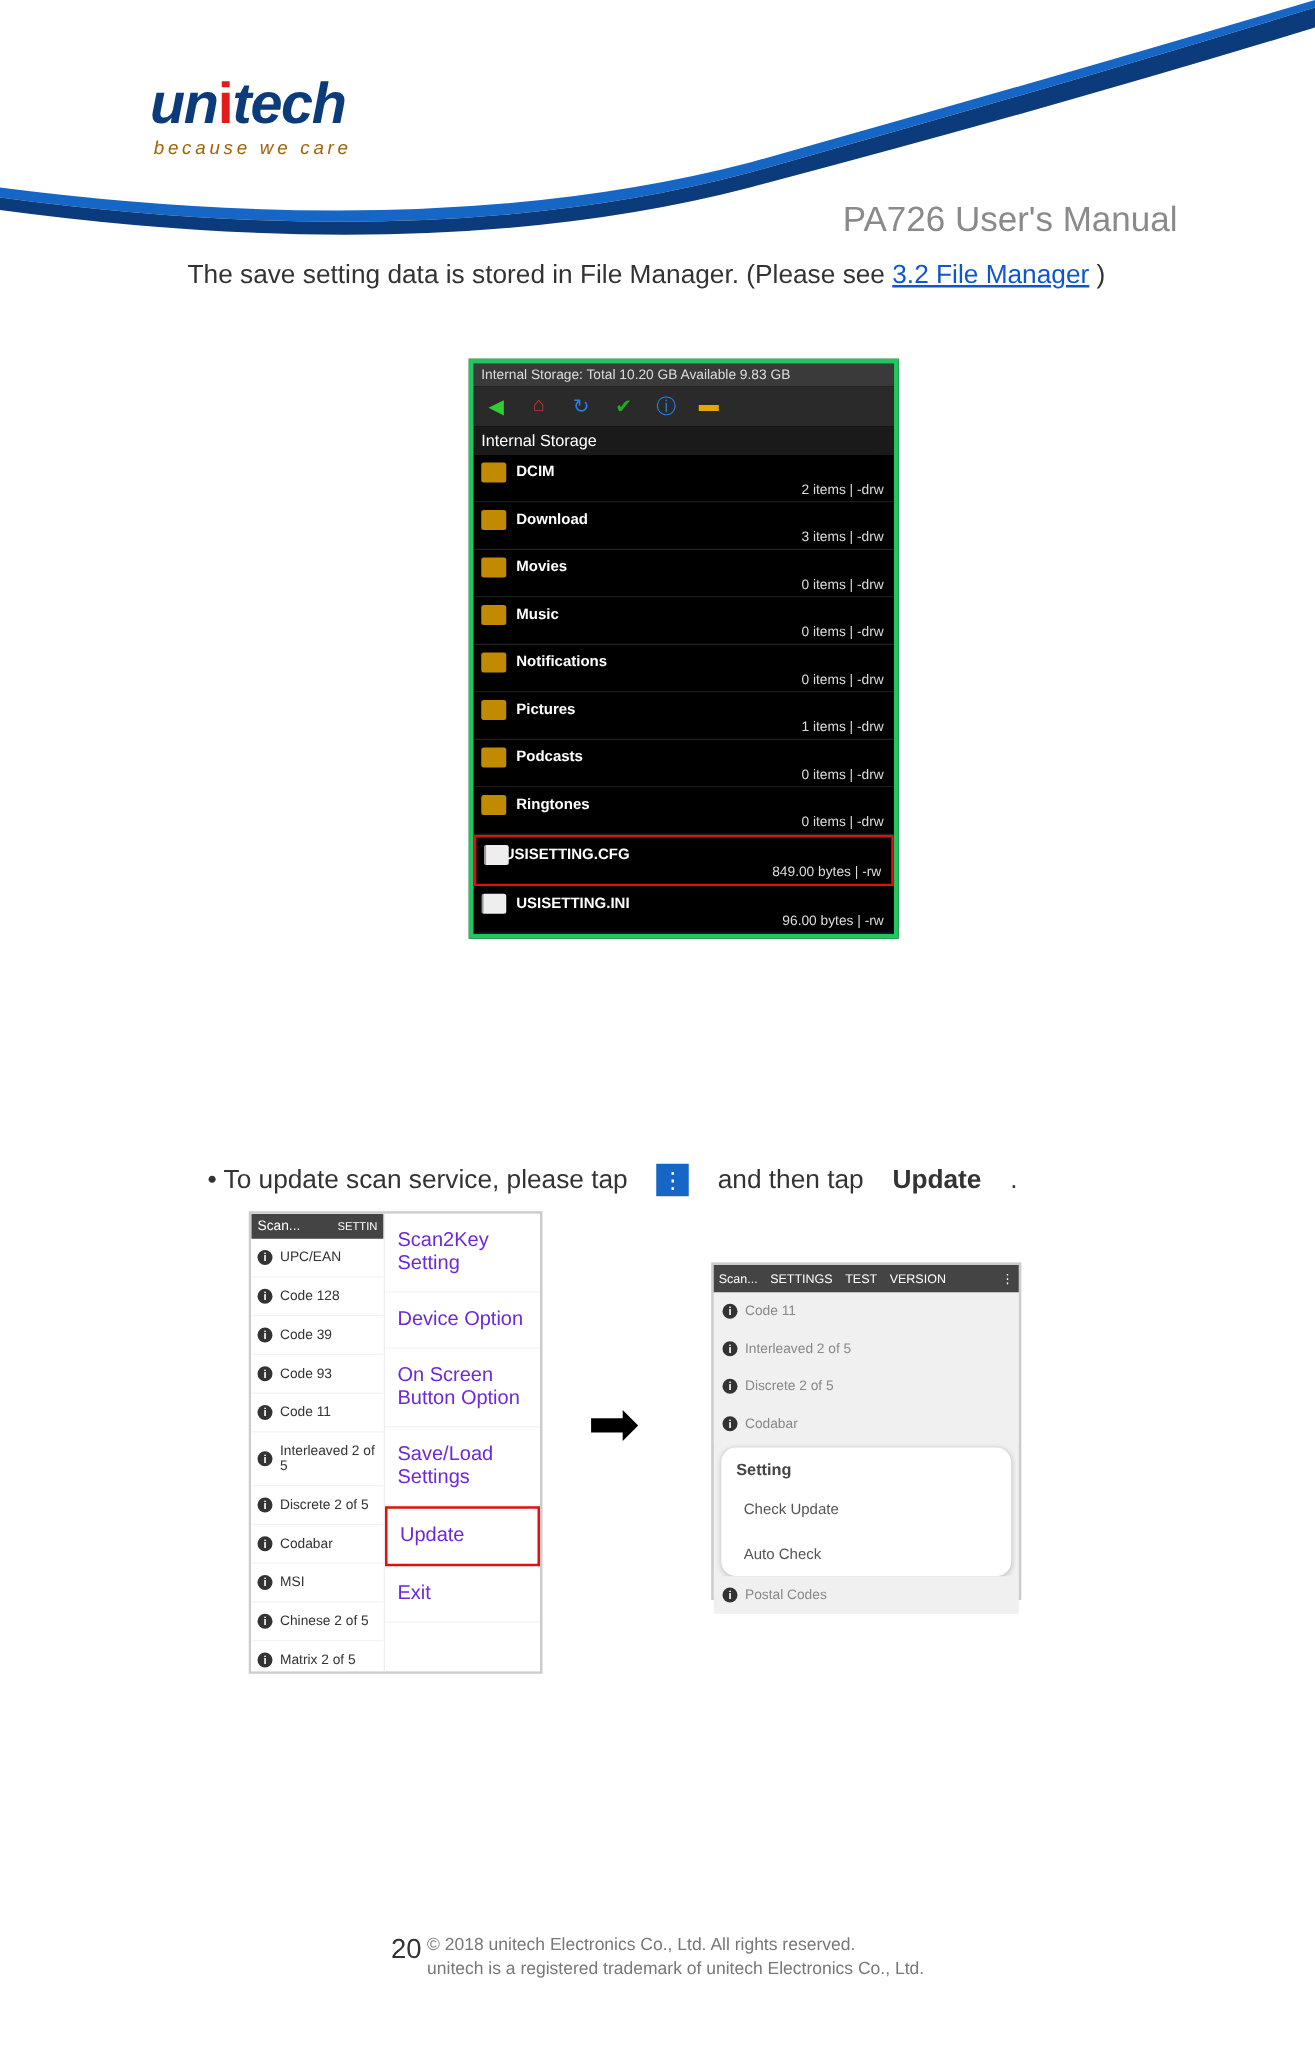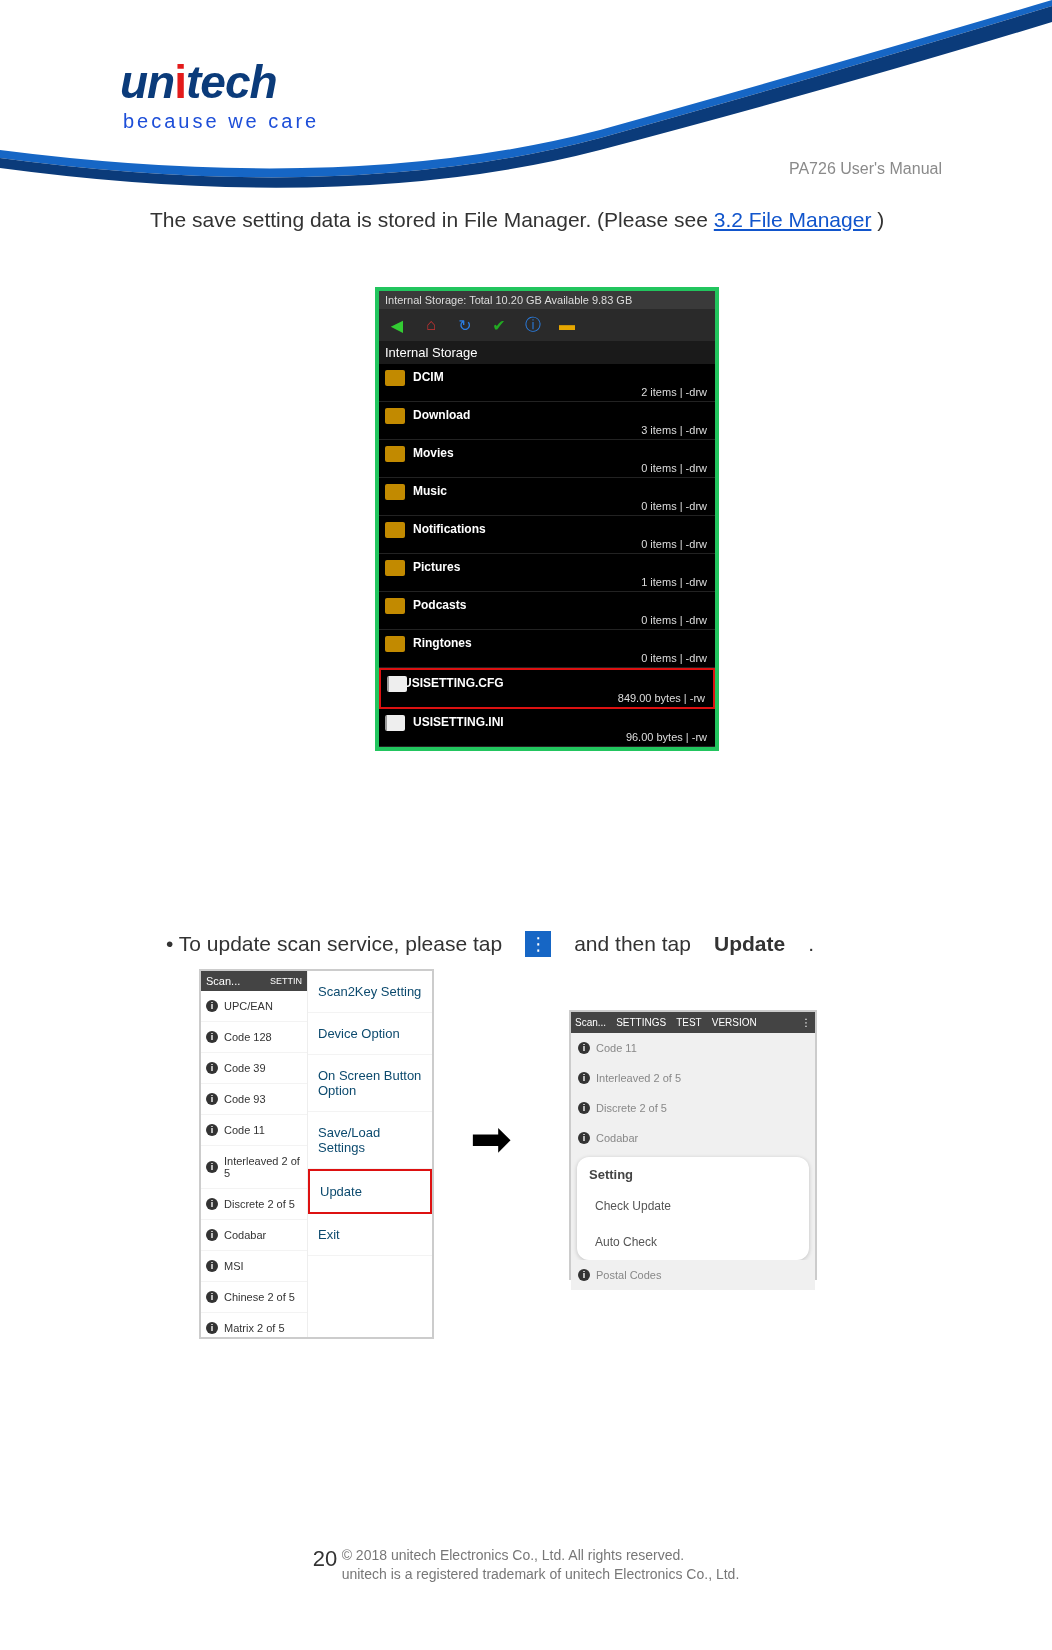--- a/index.html
+++ b/index.html
@@ -28,28 +28,29 @@
     font-weight: 700;
     font-style: italic;
     color: #0b3b7a;
     font-family: "Arial Narrow", Arial, sans-serif;
     letter-spacing: -1px;
   }
   .logo .dot { color: #e31b1b; font-style: normal; }
   .tagline {
     position: absolute;
     top: 110px; left: 123px;
-    font-size: 20px;
-    color: #1d4ed8;
+    font-size: 15px;
+    color: #a16207;
     letter-spacing: 3px;
+    font-style: italic;
   }
   .doc-title {
     position: absolute;
     top: 160px; right: 110px;
-    font-size: 16px;
+    font-size: 28px;
     color: #8a8a8a;
   }
   
   .para1 {
     position: absolute;
     top: 208px; left: 150px; right: 80px;
     font-size: 21px;
     color: #333;
   }
   .para1 a { color: #1155cc; text-decoration: underline; }
@@ -132,21 +133,21 @@
     background: #fff;
     font-size: 12px;
     color: #333;
     display: flex;
   }
   .scan1-list { width: 106px; background:#fff; overflow:hidden;}
   .scan1-header { background:#444; color:#fff; font-size:11px; padding:4px 5px; display:flex; gap:6px; align-items:center;}
   .scan1-row { display:flex; align-items:center; gap:6px; padding:9px 5px; border-bottom:1px solid #f3f3f3; font-size:11px;}
   .iicon { width:12px; height:12px; border-radius:50%; background:#333; color:#fff; font-size:9px; display:flex; align-items:center; justify-content:center; flex-shrink:0; font-weight:bold;}
   .scan1-menu { flex:1; background:#fff; border-left:1px solid #eee;}
-  .scan1-menu-item { padding:13px 10px; font-size:13px; color:#0c4a6e; border-bottom:1px solid #f3f3f3;}
+  .scan1-menu-item { padding:13px 10px; font-size:16px; color:#6d28d9; border-bottom:1px solid #f3f3f3;}
   .scan1-menu-item.hl { border:2px solid #d11; }
   
   .arrow {
     position: absolute;
     top: 1110px; left: 470px;
     font-size: 50px;
     color: #000;
   }
   
   .scan2 {

